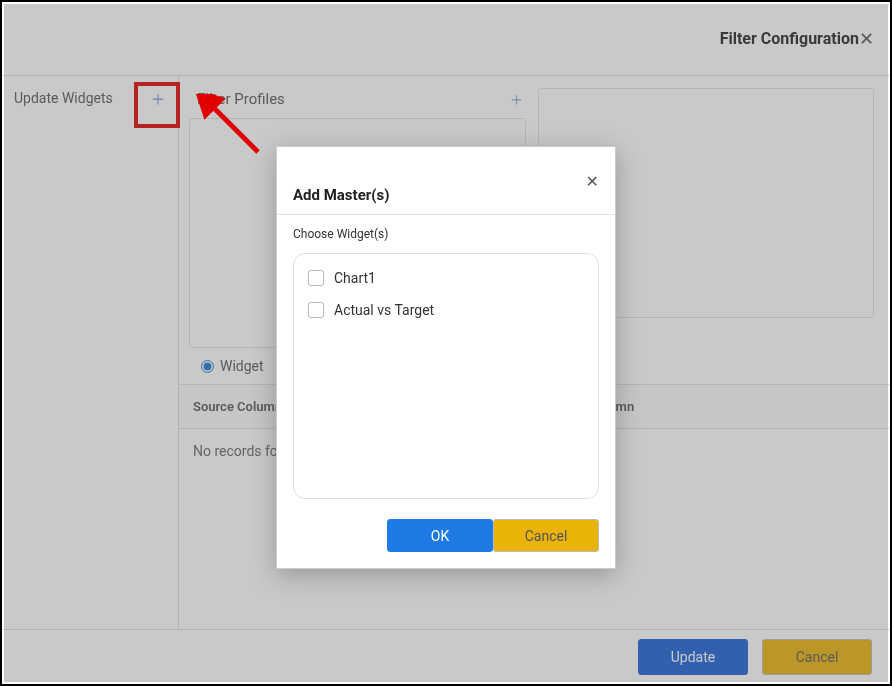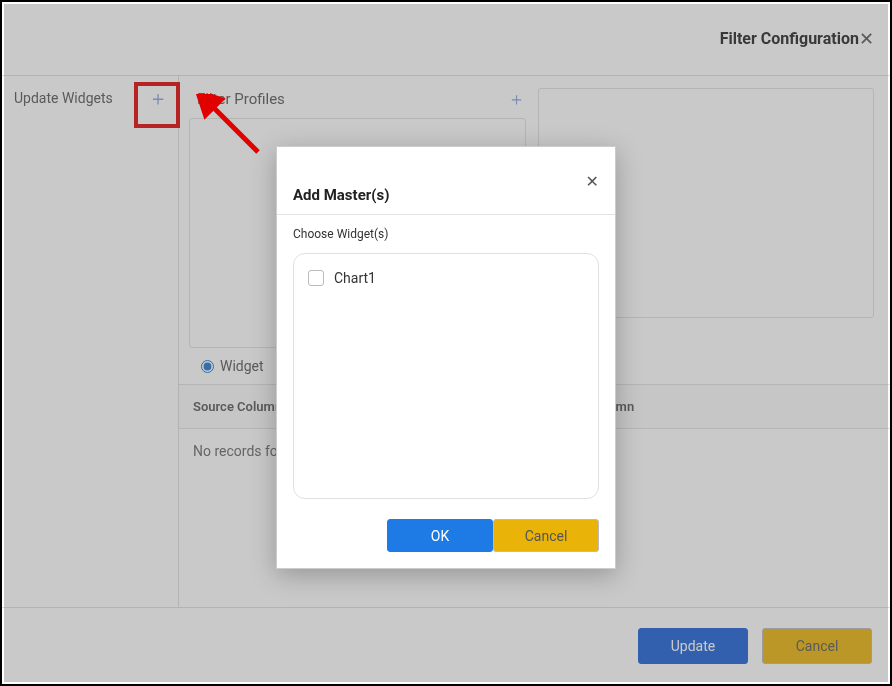--- a/index.html
+++ b/index.html
@@ -30,21 +30,21 @@
     .panel-box { border: 1px solid #e0e0e0; border-radius: 3px; height: 230px; background: #fff; }
     
     .radio-row { display: flex; align-items: center; padding: 10px 12px; font-size: 14px; color: #555; gap: 6px; }
     .radio-row input[type="radio"] { accent-color: #1976d2; }
     
     .table-area { border-top: 1px solid #e0e0e0; }
     .table-header-row { display: flex; border-bottom: 1px solid #e0e0e0; background: #fafafa; }
     .table-header-cell { flex: 1; padding: 14px 14px; font-size: 13px; color: #555; font-weight: 600; }
     .no-records { padding: 14px 14px; font-size: 14px; color: #666; }
     
-    .footer-bar { display: flex; align-items: center; justify-content: flex-end; gap: 14px; padding: 20px 18px; border-top: 1px solid #ddd; }
+    .footer-bar { display: flex; align-items: center; justify-content: flex-end; gap: 14px; padding: 9px 18px; border-top: 1px solid #ddd; }
     .btn { min-width: 110px; height: 36px; font-size: 14px; border-radius: 3px; cursor: pointer; display: inline-flex; align-items: center; justify-content: center; }
     .btn-primary { background: #1a5fd6; color: #fff; border: 1px solid #1a5fd6; }
     .btn-secondary { background: #eab308; color: #555; border: 1px solid #bbb; }
     
     
     .overlay { position: absolute; top: 2px; left: 2px; right: 2px; bottom: 2px; background: rgba(100,100,100,0.35); }
     
     
     .inner-modal { position: absolute; width: 340px; background: #fff; border: 1px solid #ccc; box-shadow: 0 6px 24px rgba(0,0,0,0.25); top: 144px; left: 274px; display: flex; flex-direction: column; }
     .inner-modal-title { display: flex; align-items: center; justify-content: space-between; padding: 12px 16px 10px 16px; border-bottom: 1px solid #e3e3e3; }
@@ -129,20 +129,24 @@
       <span>Add Master(s)</span>
       <span class="close-x">✕</span>
     </div>
     <div class="inner-modal-body">
       <h3>Choose Widget(s)</h3>
       <div class="widget-list-box">
         <div class="widget-item">
           <input type="checkbox" style="">
           <span>Chart1</span>
         </div>
+        <div class="widget-item">
+          <input type="checkbox" style="">
+          <span>Actual vs Target</span>
+        </div>
       </div>
     </div>
     <div class="inner-modal-footer">
       <button class="btn btn-primary">OK</button>
       <button class="btn btn-secondary">Cancel</button>
     </div>
   </div>
 </div>
 
 </body></html>

